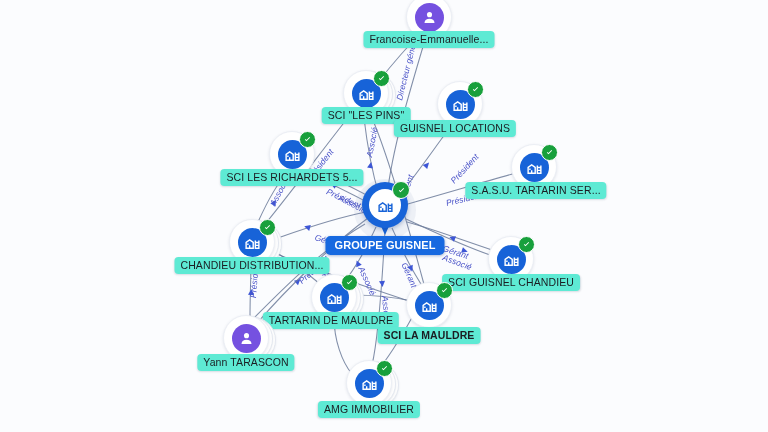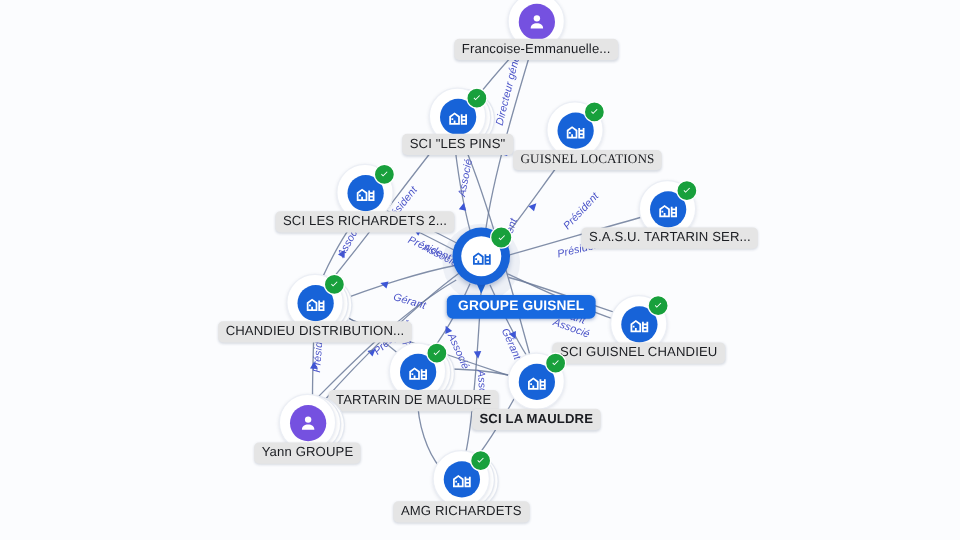--- a/index.html
+++ b/index.html
@@ -159,38 +159,37 @@
     border: 1.5px solid #ffffff;
     display: flex;
     align-items: center;
     justify-content: center;
     z-index: 3;
   }
   
   .node-label {
     position: absolute;
     transform: translateX(-50%);
-    background: #e5e5e5;
+    background: #5eead4;
     border-radius: 4px;
     padding: 2px 6px 3px 6px;
     font-size: 10.5px;
     color: #1b1d22;
     white-space: nowrap;
     box-shadow: 0 1px 2px rgba(40,55,90,.16);
     letter-spacing: .1px;
   }
   .node-label.selected {
     background: #1769e0;
     color: #ffffff;
     font-weight: bold;
     border-radius: 5px;
     padding: 3px 9px 4px 9px;
     font-size: 11px;
     box-shadow: 0 1px 3px rgba(20,60,140,.35);
-    margin-left: 32px;
   }
 </style>
 </head>
 <body>
 
 <div id="canvas">
 
   <svg id="edge-layer" viewBox="0 0 768 432">
       <path d="M 387 196 C 392 150 410 90 425 40" class="edge-path"></path>
       <path d="M 0 -3 L 6 0 L 0 3 Z" class="edge-arrow" transform="translate(403,124) rotate(-76)"></path>
@@ -303,40 +302,40 @@
               </svg>
             </div>
           </div>
           <div class="check-badge">
             <svg width="9" height="9" viewBox="0 0 24 24" aria-hidden="true">
               <path fill="#ffffff" d="M9.2 16.6 5 12.4l1.5-1.5 2.7 2.7 8-8L18.7 7z"></path>
             </svg>
           </div>
         </div>
       </div>
-      <div class="node-label" style="left: 470px; top: 120px; font-family: Liberation Serif, serif;">GUISNEL LOCATIONS</div>
+      <div class="node-label" style="left: 455px; top: 120px;">GUISNEL LOCATIONS</div>
       <div class="node" style="left: 292px; top: 154px;">
         <div class="node-stack">
           <div class="node-disc">
             <div class="icon-circle ">
               <svg width="17" height="17" viewBox="0 0 24 24" aria-hidden="true">
                 <path fill="#ffffff" d="M2 21V11.2L8 7l6 4.2V21H2zm2-2h3v-3h2v3h3v-6.7L8 9.4 4 12.3V19z"></path>
                 <path fill="#ffffff" d="M15 21V9h7v12h-7zm2-2h3v-2h-3v2zm0-4h3v-2h-3v2zm0-4h3V9h-3v2z"></path>
                 <path fill="#ffffff" d="M4.5 13.5h2v2h-2z"></path>
               </svg>
             </div>
           </div>
           <div class="check-badge">
             <svg width="9" height="9" viewBox="0 0 24 24" aria-hidden="true">
               <path fill="#ffffff" d="M9.2 16.6 5 12.4l1.5-1.5 2.7 2.7 8-8L18.7 7z"></path>
             </svg>
           </div>
         </div>
       </div>
-      <div class="node-label" style="left: 292px; top: 169px;">SCI LES RICHARDETS 2...</div>
+      <div class="node-label" style="left: 292px; top: 169px;">SCI LES RICHARDETS 5...</div>
       <div class="node" style="left: 534px; top: 167px;">
         <div class="node-stack">
           <div class="node-disc">
             <div class="icon-circle ">
               <svg width="17" height="17" viewBox="0 0 24 24" aria-hidden="true">
                 <path fill="#ffffff" d="M2 21V11.2L8 7l6 4.2V21H2zm2-2h3v-3h2v3h3v-6.7L8 9.4 4 12.3V19z"></path>
                 <path fill="#ffffff" d="M15 21V9h7v12h-7zm2-2h3v-2h-3v2zm0-4h3v-2h-3v2zm0-4h3V9h-3v2z"></path>
                 <path fill="#ffffff" d="M4.5 13.5h2v2h-2z"></path>
               </svg>
             </div>
@@ -456,37 +455,37 @@
           <div class="node-disc">
             <div class="icon-circle person">
               <svg width="17" height="17" viewBox="0 0 24 24" aria-hidden="true">
                 <circle cx="12" cy="8" r="3.6" fill="#ffffff"></circle>
                 <path fill="#ffffff" d="M5 19c0-3.3 3.1-5.4 7-5.4s7 2.1 7 5.4v.6H5V19z"></path>
               </svg>
             </div>
           </div>
         </div>
       </div>
-      <div class="node-label" style="left: 246px; top: 354px;">Yann GROUPE</div>
+      <div class="node-label" style="left: 246px; top: 354px;">Yann TARASCON</div>
       <div class="node" style="left: 369px; top: 383px;">
         <div class="node-stack">
           <div class="stack-layer l3"></div>
           <div class="stack-layer l2"></div>
           <div class="node-disc">
             <div class="icon-circle ">
               <svg width="17" height="17" viewBox="0 0 24 24" aria-hidden="true">
                 <path fill="#ffffff" d="M2 21V11.2L8 7l6 4.2V21H2zm2-2h3v-3h2v3h3v-6.7L8 9.4 4 12.3V19z"></path>
                 <path fill="#ffffff" d="M15 21V9h7v12h-7zm2-2h3v-2h-3v2zm0-4h3v-2h-3v2zm0-4h3V9h-3v2z"></path>
                 <path fill="#ffffff" d="M4.5 13.5h2v2h-2z"></path>
               </svg>
             </div>
           </div>
           <div class="check-badge">
             <svg width="9" height="9" viewBox="0 0 24 24" aria-hidden="true">
               <path fill="#ffffff" d="M9.2 16.6 5 12.4l1.5-1.5 2.7 2.7 8-8L18.7 7z"></path>
             </svg>
           </div>
         </div>
       </div>
-      <div class="node-label" style="left: 369px; top: 401px;">AMG RICHARDETS</div>
+      <div class="node-label" style="left: 369px; top: 401px;">AMG IMMOBILIER</div>
     </div>
 
 </div>
 
 </body></html>

